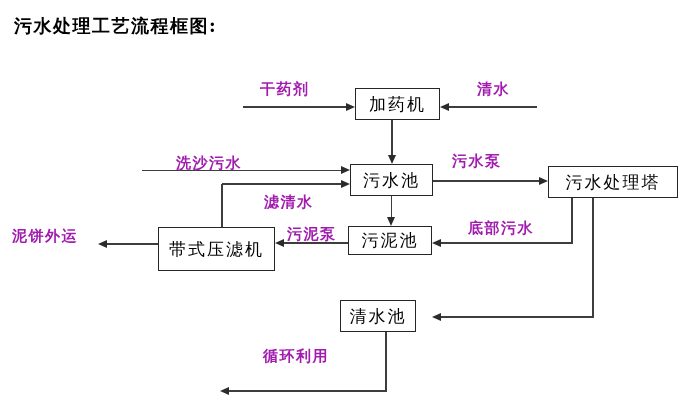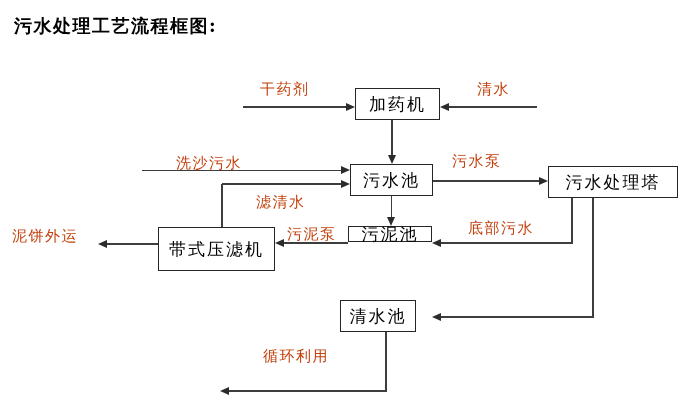--- a/index.html
+++ b/index.html
@@ -15,40 +15,41 @@
   }
   .node{
     position:absolute;box-sizing:border-box;
     border:1.5px solid #262626;background:#ffffff;
     display:flex;align-items:center;justify-content:center;
     font-size:17px;color:#000000;letter-spacing:2px;white-space:nowrap;
     font-family:"DejaVu Serif","Liberation Serif",serif;
   }
   .hline,.vline{position:absolute;background:#3d3d3d;}
   .lbl{
-    position:absolute;font-size:15px;color:#c2410c;letter-spacing:1.5px;
+    position:absolute;font-size:15px;color:#a21caf;letter-spacing:1.5px;
     white-space:nowrap;
     font-family:"DejaVu Serif","Liberation Serif",serif;
+    font-weight:bold;
   }
   .ah{position:absolute;width:0;height:0;}
   .ah.r{border-left:9px solid #2b2b2b;border-top:4.5px solid transparent;border-bottom:4.5px solid transparent;}
   .ah.l{border-right:9px solid #2b2b2b;border-top:4.5px solid transparent;border-bottom:4.5px solid transparent;}
   .ah.d{border-top:9px solid #2b2b2b;border-left:4.5px solid transparent;border-right:4.5px solid transparent;}
 </style>
 </head>
 <body>
 
 <div class="canvas">
 
   <div class="title">污水处理工艺流程框图:</div>
 
   <div class="node" style="left:355px;top:88px;width:85px;height:32px;">加药机</div>
   <div class="node" style="left:350px;top:164px;width:83px;height:32px;">污水池</div>
   <div class="node" style="left:548px;top:166px;width:130px;height:32px;">污水处理塔</div>
-  <div class="node" style="left:348px;top:226px;width:84px;height:16px;">污泥池</div>
+  <div class="node" style="left:348px;top:226px;width:84px;height:29px;">污泥池</div>
   <div class="node" style="left:158px;top:227px;width:117px;height:44px;">带式压滤机</div>
   <div class="node" style="left:340px;top:300px;width:76px;height:32px;">清水池</div>
 
   <div class="hline" style="left:243px;top:106.2px;width:103px;height:1.5px;"></div>
   <div class="ah r" style="left:346px;top:102.5px;"></div>
   <div class="lbl" style="left:260px;top:80px;">干药剂</div>
 
   <div class="hline" style="left:449px;top:106.2px;width:88px;height:1.5px;"></div>
   <div class="ah l" style="left:440px;top:102.5px;"></div>
   <div class="lbl" style="left:477px;top:80px;">清水</div>
@@ -56,21 +57,21 @@
   <div class="vline" style="left:391.2px;top:120px;width:1.5px;height:35px;"></div>
   <div class="ah d" style="left:387.5px;top:155px;"></div>
 
   <div class="hline" style="left:142px;top:169.5px;width:199px;height:1.5px;"></div>
   <div class="ah r" style="left:341px;top:165.7px;"></div>
   <div class="lbl" style="left:176px;top:154px;">洗沙污水</div>
 
   <div class="vline" style="left:221.2px;top:184px;width:1.5px;height:43px;"></div>
   <div class="hline" style="left:222px;top:183.2px;width:119px;height:1.5px;"></div>
   <div class="ah r" style="left:341px;top:179.5px;"></div>
-  <div class="lbl" style="left:256px;top:193px;">滤清水</div>
+  <div class="lbl" style="left:264px;top:193px;">滤清水</div>
 
   <div class="hline" style="left:433px;top:180.2px;width:106px;height:1.5px;"></div>
   <div class="ah r" style="left:539px;top:176.5px;"></div>
   <div class="lbl" style="left:452px;top:152px;">污水泵</div>
 
   <div class="vline" style="left:390.5px;top:196px;width:1.5px;height:21px;"></div>
   <div class="ah d" style="left:386.8px;top:217px;"></div>
 
   <div class="vline" style="left:571.2px;top:198px;width:1.5px;height:45.5px;"></div>
   <div class="hline" style="left:441px;top:242.2px;width:131.5px;height:1.5px;"></div>

